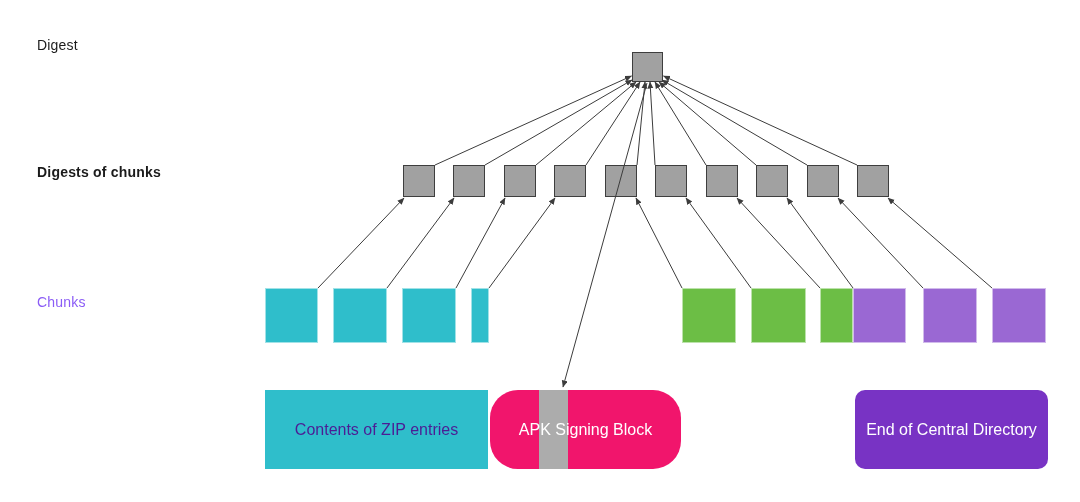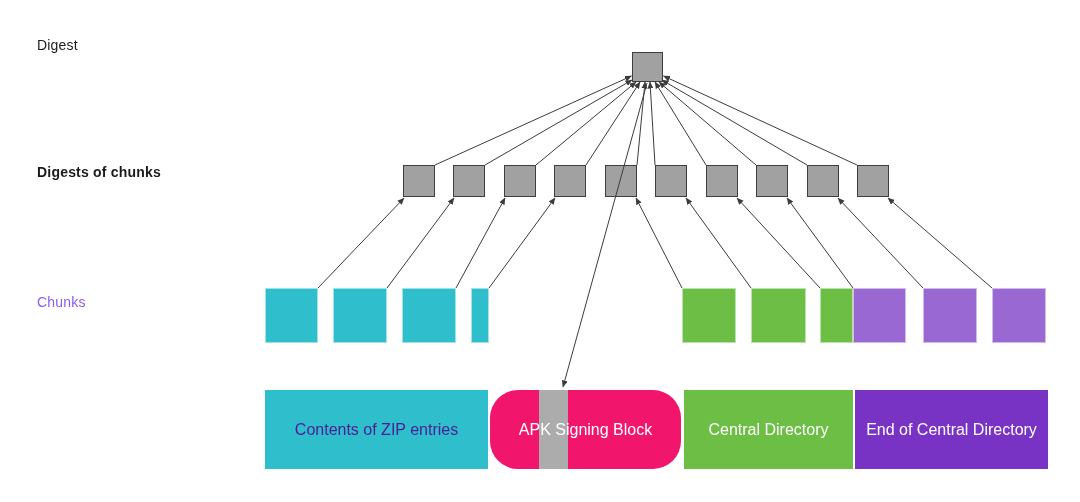--- a/index.html
+++ b/index.html
@@ -94,25 +94,22 @@
 
   <div class="bar" id="bar-0" style="left: 265px; top: 390px; width: 223px; height: 79px; background: rgb(47, 190, 203);">
     <span class="bar-label" style="color: #4c1d95; text-align: center;">Contents of ZIP entries</span>
   </div>
 
   <div class="bar" id="bar-1" style="left: 490px; top: 390px; width: 191px; height: 79px; background: rgb(241, 21, 108); border-radius: 28px;">
     <div class="bar-segment" id="signing-segment" style="left: 49px; width: 29px; background: rgb(172, 172, 172);"></div>
     <span class="bar-label" style="color: rgb(255, 255, 255);">APK Signing Block</span>
   </div>
 
-  <div class="bar" id="bar-2" style="left: 684px; top: 390px; width: 169px; height: 79px; background: rgb(108, 190, 69);">
-    <span class="bar-label" style="color: rgb(255, 255, 255);">Central Directory</span>
-  </div>
 
-  <div class="bar" id="bar-3" style="left: 855px; top: 390px; width: 193px; height: 79px; background: rgb(120, 51, 196);">
+  <div class="bar" id="bar-3" style="left: 855px; top: 390px; width: 193px; height: 79px; background: rgb(120, 51, 196); border-radius: 10px;">
     <span class="bar-label" style="color: rgb(255, 255, 255);">End of Central Directory</span>
   </div>
 
   <svg id="arrows" viewBox="0 0 1080 502" xmlns="http://www.w3.org/2000/svg">
     <defs>
       <marker id="ah" markerWidth="8" markerHeight="7" refX="6.5" refY="3" orient="auto" markerUnits="userSpaceOnUse">
         <path d="M0,0 L7,3 L0,6 z" fill="#3C3C3C"></path>
       </marker>
     </defs>
     <g id="arrow-lines">

